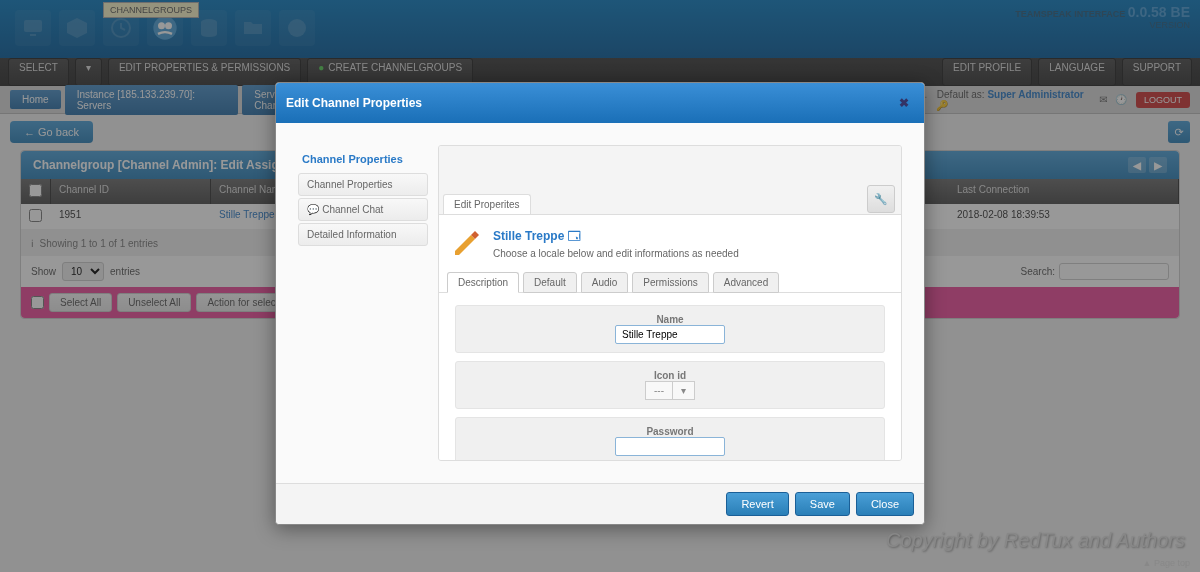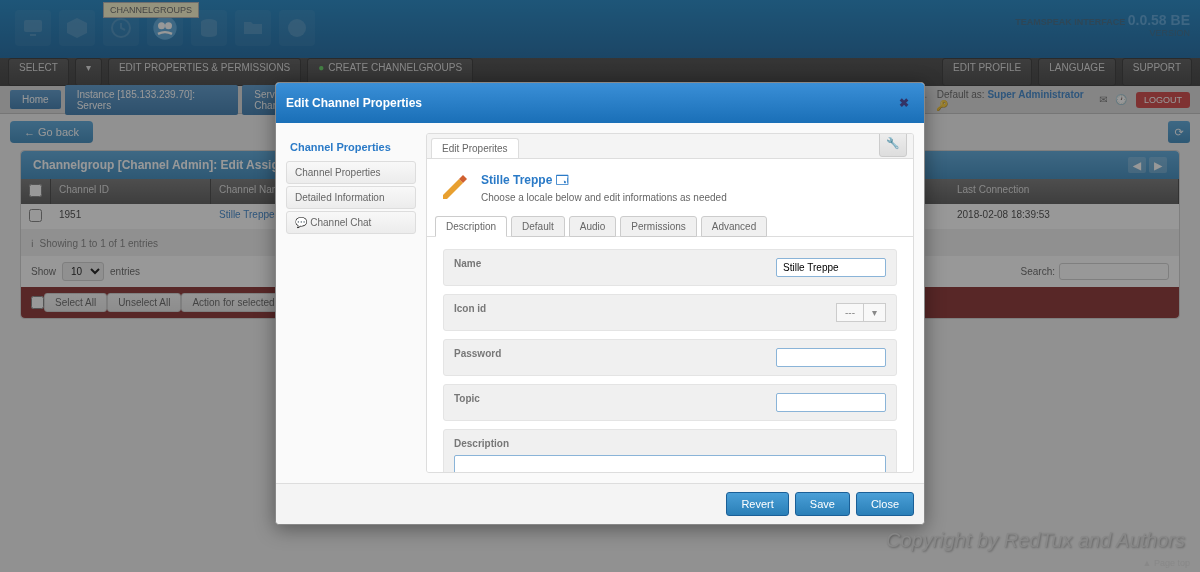--- a/index.html
+++ b/index.html
@@ -5,21 +5,21 @@
 * { margin: 0; padding: 0; box-sizing: border-box; font-family: Arial, sans-serif; }
 body { background: #f0f0f0; width: 1200px; height: 572px; overflow: hidden; position: relative; font-size: 11px; }
 
 
 .topbar { height: 58px; background: linear-gradient(#0a7abf, #055a9a); position: relative; }
 .nav-icons { display: flex; gap: 8px; padding: 10px 15px; }
 .nav-icon { width: 36px; height: 36px; background: rgba(255,255,255,0.05); border-radius: 4px; display: flex; align-items: center; justify-content: center; cursor: pointer; }
 .nav-icon svg { opacity: 0.5; }
 .nav-icon.active svg { opacity: 1; }
 .tooltip-label { position: absolute; top: 2px; left: 103px; background: #f8f4c8; border: 1px solid #aaa; padding: 2px 6px; font-size: 9px; color: #555; }
-.top-right { position: absolute; right: 10px; top: 12px; text-align: right; color: #2a5a7a; font-size: 9px; }
+.top-right { position: absolute; right: 10px; top: 4px; text-align: right; color: #2a5a7a; font-size: 9px; }
 .top-right .title { font-weight: bold; }
 .version { color: #4a9bd4; font-size: 14px; font-weight: bold; }
 .top-pills { position: absolute; right: 10px; top: 30px; display: flex; gap: 4px; }
 .pill { background: rgba(0,0,0,0.15); color: #7ab4da; padding: 3px 8px; border-radius: 3px; font-size: 9px; }
 
 
 .toolbar { height: 28px; background: linear-gradient(#3a3a3a, #2a2a2a); display: flex; padding: 0 8px; gap: 6px; }
 .tb-btn { background: linear-gradient(#4a4a4a, #333); color: #ddd; padding: 3px 10px; border-radius: 3px; font-size: 10px; cursor: pointer; border: 1px solid #222; }
 .tb-btn.green::before { content: "●"; color: #5c5; margin-right: 4px; }
 .tb-right { margin-left: auto; display: flex; gap: 6px; }
@@ -54,45 +54,45 @@
 .table-row { display: flex; background: #fff; font-size: 10px; color: #333; border-bottom:1px solid #eee;}
 .td { padding: 5px 8px; }
 .td.chk { width:30px; }
 .td.c1 { width: 160px; }
 .td.c2 { color: #2a7ac7; }
 .td.c5 { width: 230px; margin-left: auto; }
 .table-info { padding: 6px 10px; color: #777; font-size: 10px; background:#efefef; display:flex; align-items:center; gap:6px;}
 .show-row { padding: 6px 10px; display: flex; align-items: center; gap: 6px; font-size: 10px; color: #555; background:#fff;}
 .show-row select, .show-row input { border:1px solid #ccc; padding:2px 4px; font-size:10px; border-radius:3px; }
 .search-right { margin-left:auto; display:flex; align-items:center; gap:4px; }
-.action-row { padding: 6px 10px; display: flex; background:#7f1d1d; border-radius: 0 0 4px 4px;}
+.action-row { padding: 6px 10px; display: flex; gap: 5px; background:#ec4899; border-radius: 0 0 4px 4px;}
 .small-btn { background: linear-gradient(#f8f8f8,#e8e8e8); border:1px solid #ccc; padding:3px 10px; border-radius:3px; font-size:10px; cursor:pointer; color:#555;}
 
 
 .overlay { position: absolute; inset: 0; background: rgba(50,50,50,0.5); }
 .modal { position: absolute; left: 275px; top: 82px; width: 650px; background: #fff; border: 1px solid #888; border-radius: 4px; box-shadow: 0 4px 20px rgba(0,0,0,0.4); }
 .modal-title { background: linear-gradient(#3a8fd7, #1a6fb7); color: #fff; padding: 12px 10px; font-size: 12px; font-weight: bold; border-radius: 3px 3px 0 0; display:flex; align-items:center;}
 .modal-close { margin-left:auto; cursor:pointer; width:20px; height:16px; display:flex; align-items:center; justify-content:center; color:#336; }
-.modal-body { display: flex; padding: 10px; gap: 10px; background:#fafafa; max-height: 360px; }
+.modal-body { display: flex; padding: 22px; gap: 10px; background:#fafafa; max-height: 360px; }
 .modal-sidebar { width: 130px; }
 .side-title { color: #2a7ac7; font-weight: bold; font-size: 11px; padding: 8px 4px; }
 .side-item { background: linear-gradient(#f8f8f8,#ececec); border:1px solid #ddd; padding: 5px 8px; font-size: 10px; color: #666; margin-bottom: 2px; cursor: pointer; border-radius:3px;}
 .modal-main { flex: 1; border: 1px solid #ddd; background: #fff; border-radius:3px; overflow-y:auto; }
 .tab-strip { display: flex; border-bottom: 1px solid #ddd; padding:4px 4px 0; background:#f4f4f4; }
-.tab { padding: 4px 10px; font-size: 10px; background: #fff; border: 1px solid #ddd; border-bottom: none; border-radius: 3px 3px 0 0; color: #666; cursor: pointer; }
+.tab { padding: 4px 10px; font-size: 10px; background: #fff; border: 1px solid #ddd; border-bottom: none; border-radius: 3px 3px 0 0; color: #666; cursor: pointer; margin-top: 44px; }
 .form-intro { display: flex; padding: 12px; gap: 10px; align-items: flex-start; position:relative;}
 .form-intro .gear-badge { position:absolute; right:6px; top:-30px; width:28px; height:28px; background:linear-gradient(#f0f0f0,#ddd); border:1px solid #ccc; border-radius:3px; display:flex; align-items:center; justify-content:center;}
 .pencil-icon { width: 32px; height: 32px; }
 .intro-text .name { color: #2a7ac7; font-weight: bold; font-size: 12px; }
 .intro-text .desc { color: #666; font-size: 10px; }
 .sub-tabs { display: flex; gap: 4px; padding: 0 8px; border-bottom:1px solid #ddd; }
 .sub-tab { padding: 4px 10px; font-size: 10px; border: 1px solid #ccc; background: #f0f0f0; color: #666; cursor: pointer; border-radius:3px 3px 0 0; position:relative; top:1px;}
 .sub-tab.active { background: #fff; border-bottom: 1px solid #fff; }
 .form-fields { padding: 12px 16px; }
-.field-row { background: #f0f0f0; border:1px solid #e4e4e4; padding: 8px 10px; margin-bottom: 8px; display: flex; border-radius:3px;}
+.field-row { background: #f0f0f0; border:1px solid #e4e4e4; padding: 8px 10px; margin-bottom: 8px; display: flex; align-items: center; border-radius:3px;flex-direction:column;}
 .field-row.col { flex-direction:column; align-items:stretch; }
 .field-label { color: #777; font-size: 10px; font-weight: bold; flex: 1; }
 .field-input { border: 1px solid #8ab4d8; padding: 3px 6px; font-size: 10px; width: 110px; border-radius:2px; background:#fff;}
 .icon-select { display:flex; align-items:center; }
 .icon-sel-btn { border:1px solid #ccc; background:#f8f8f8; padding:3px 8px; font-size:10px; color:#888; cursor:pointer; }
 .icon-sel-btn + .icon-sel-btn { border-left:none; }
 
 .modal-footer { padding: 8px 10px; display: flex; gap: 6px; justify-content: flex-end; border-top: 1px solid #ddd; background:#f4f4f4; border-radius: 0 0 4px 4px;}
 .modal-btn { background: linear-gradient(#4a9fd7, #2a7fb7); color: #fff; padding: 5px 14px; border-radius: 3px; font-size: 11px; cursor: pointer; border:1px solid #1a5f97;}
 
@@ -229,22 +229,22 @@
 <div class="overlay"></div>
 <div class="modal">
   <div class="modal-title">
     <span>Edit Channel Properties</span>
     <span class="modal-close">✖</span>
   </div>
   <div class="modal-body">
     <div class="modal-sidebar">
       <div class="side-title">Channel Properties</div>
       <div class="side-item">Channel Properties</div>
+      <div class="side-item">💬 <span>Channel Chat</span></div>
       <div class="side-item">Detailed Information</div>
-      <div class="side-item">💬 <span>Channel Chat</span></div>
     </div>
     <div class="modal-main">
       <div class="tab-strip">
         <div class="tab">Edit Properites</div>
       </div>
       <div class="form-intro">
         <div class="gear-badge">🔧</div>
         <svg class="pencil-icon" viewBox="0 0 32 32">
             <path d="M4 24 L20 8 L24 12 L8 28 L4 28 Z" fill="#e8a030"></path>
             <path d="M20 8 L24 4 L28 8 L24 12 Z" fill="#d06030"></path>

